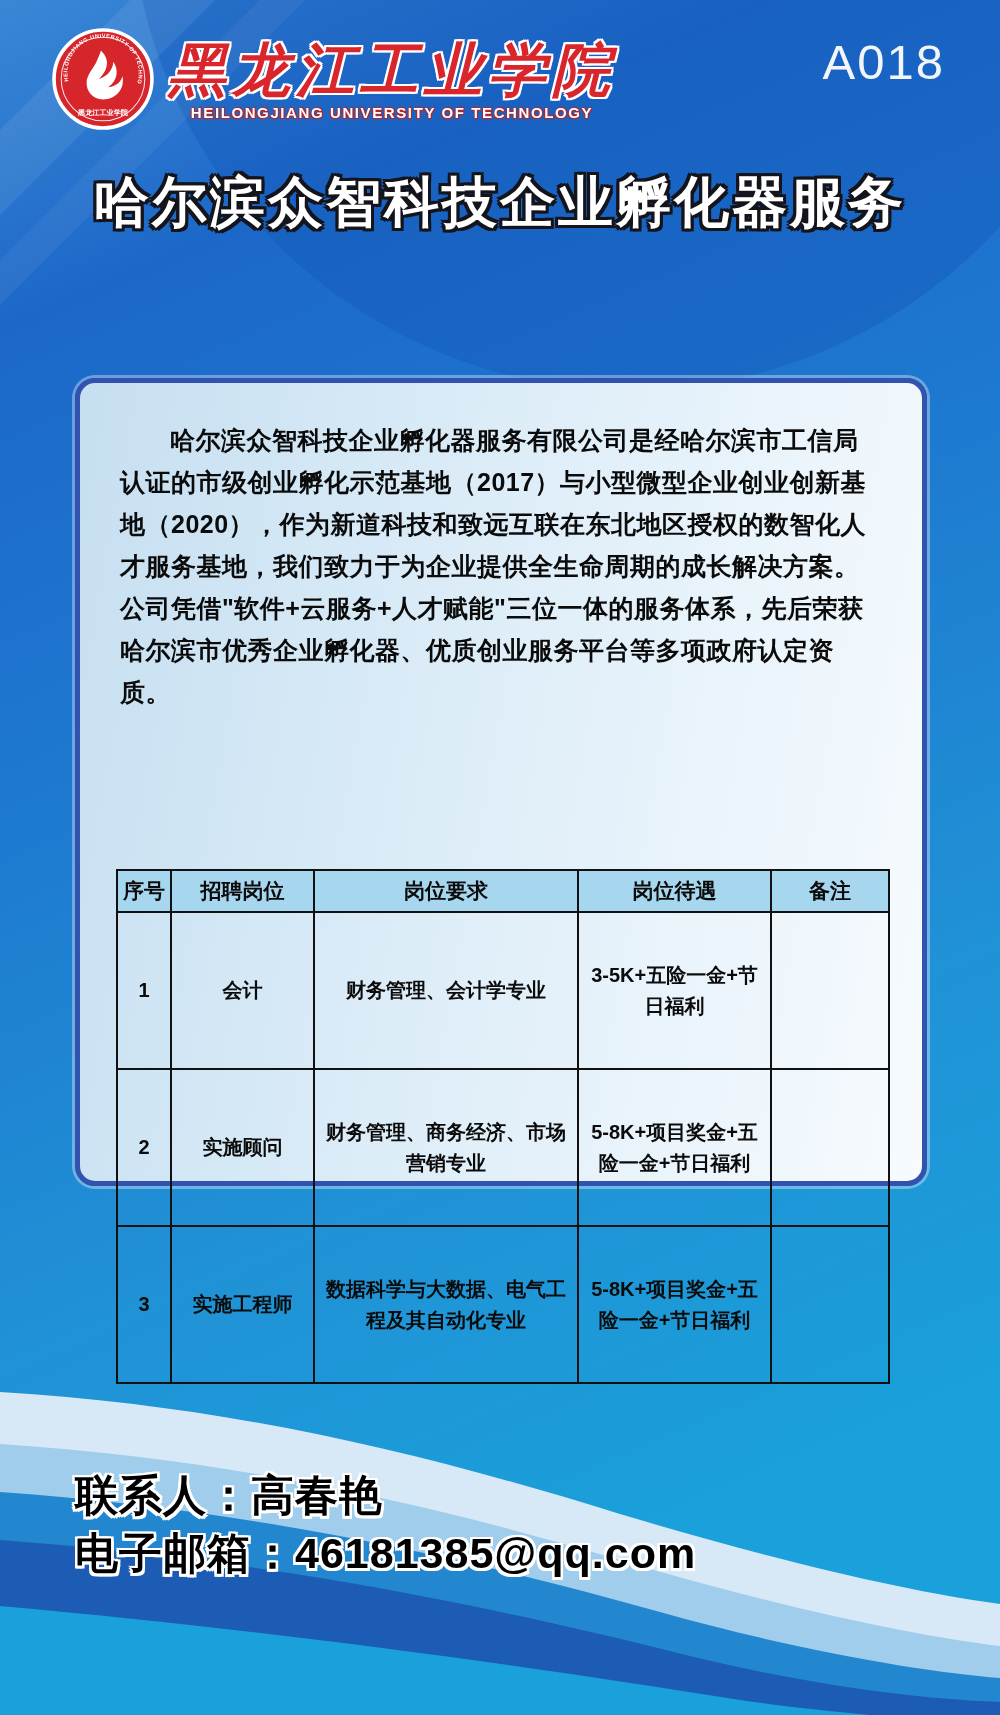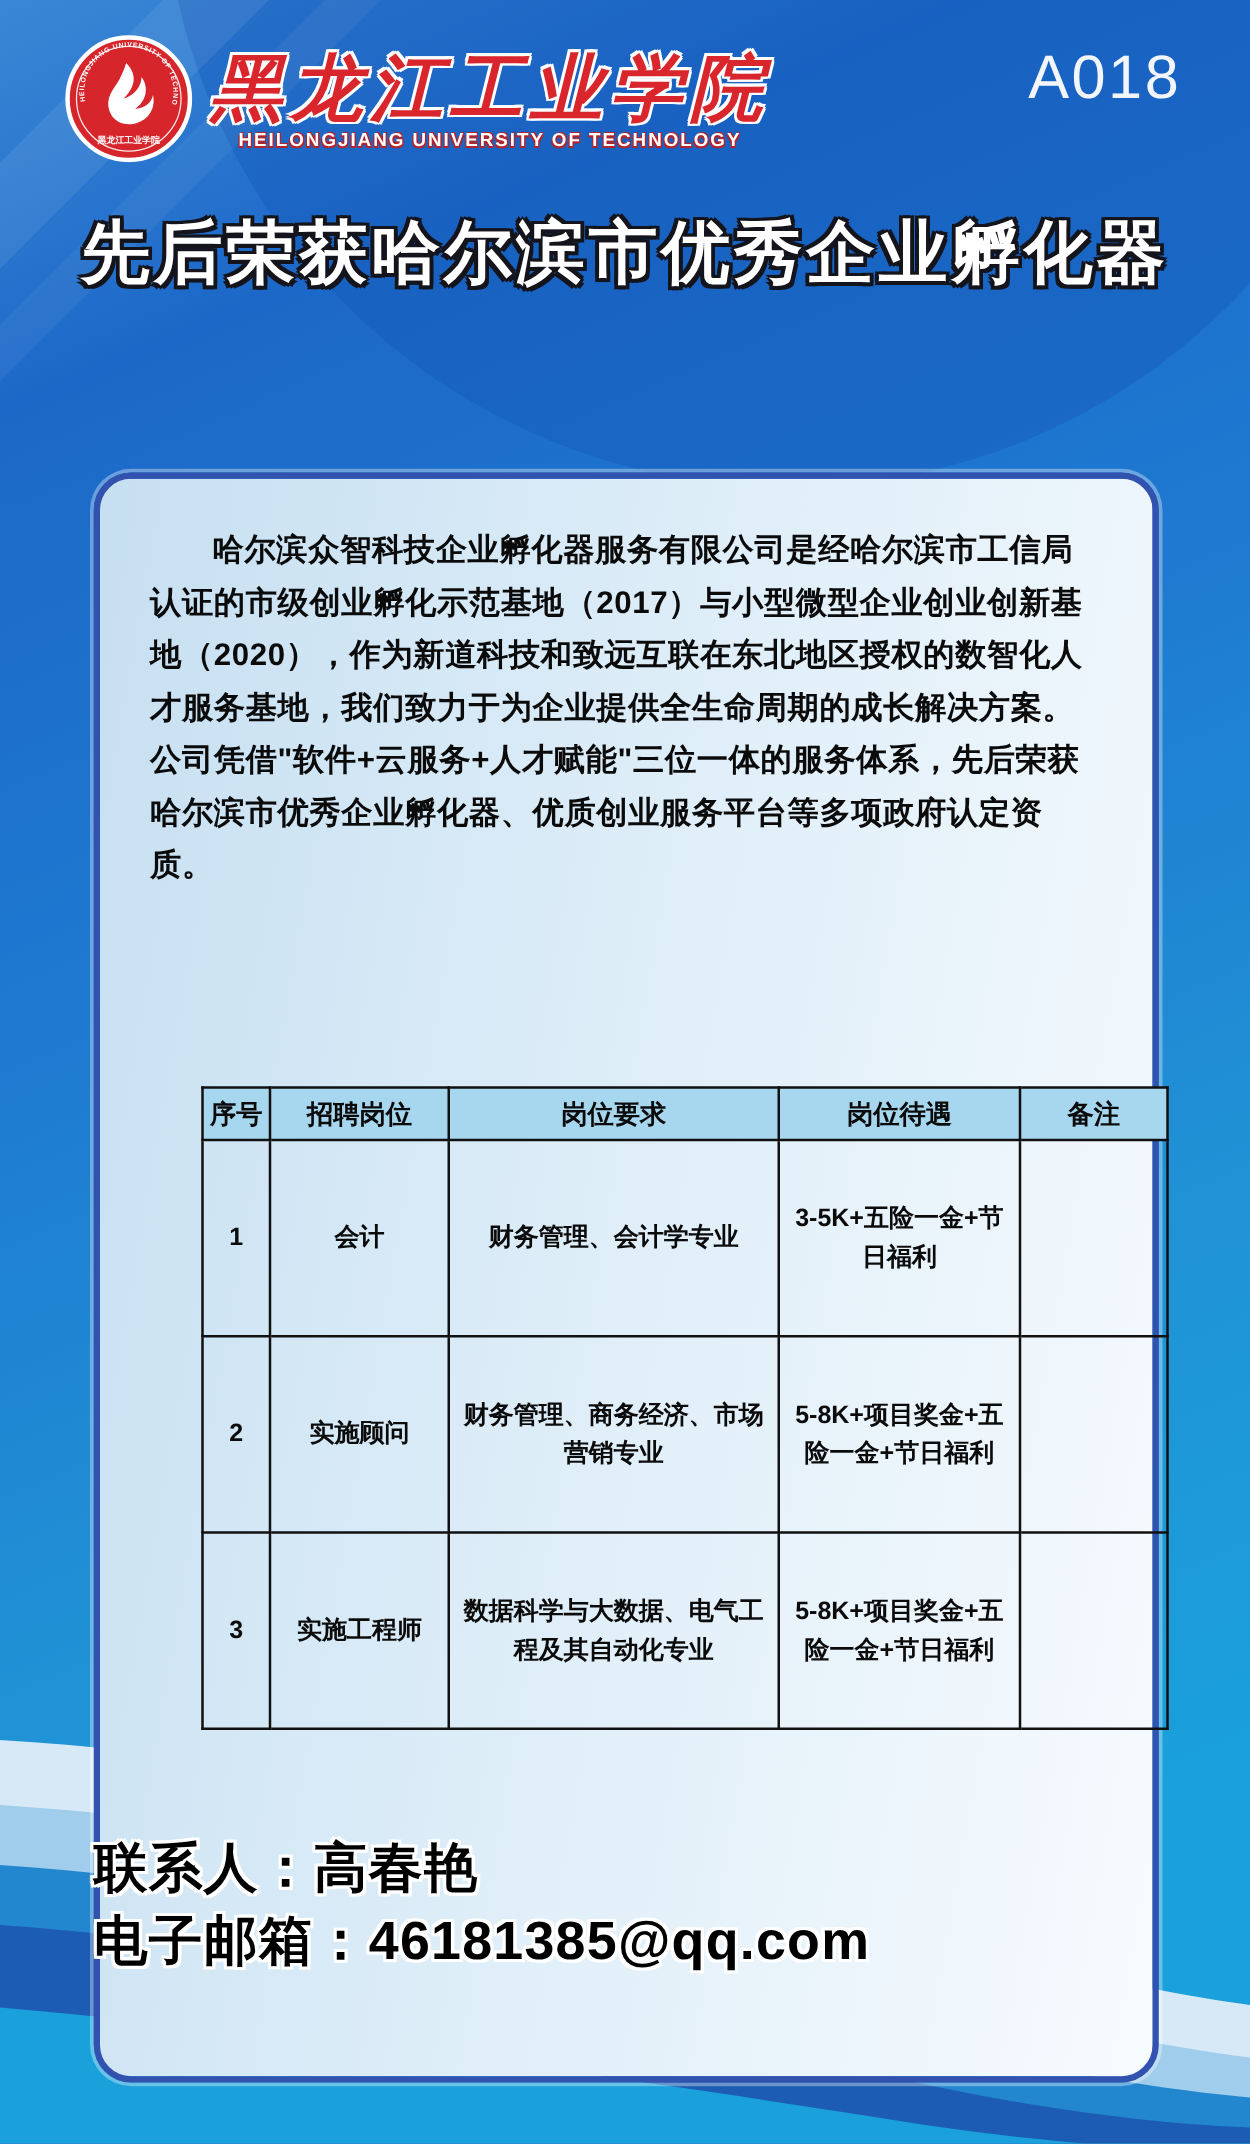--- a/index.html
+++ b/index.html
@@ -28,30 +28,30 @@
   }
   .booth{font-size:49px;line-height:52px;color:#f2f6fb;letter-spacing:2px;margin-top:8px;margin-left:36px;}
 
   
   .title{position:absolute;top:166px;left:0;right:0;text-align:center;z-index:3;
     color:#ffffff;font-weight:bold;font-size:55px;line-height:72px;letter-spacing:3px;
     text-shadow:-3px -3px 0 #14141c,3px -3px 0 #14141c,-3px 3px 0 #14141c,3px 3px 0 #14141c,
                  0 -3px 0 #14141c,0 3px 0 #14141c,-3px 0 0 #14141c,3px 0 0 #14141c;}
 
   
-  .card{position:absolute;left:75px;top:378px;width:852px;height:1288px;z-index:2;
-    box-sizing:border-box;border:5px solid #3152ae;border-radius:30px;
+  .card{position:absolute;left:75px;top:378px;width:852px;height:808px;z-index:2;
+    box-sizing:border-box;border:5px solid #3152ae;border-radius:20px;
     background:linear-gradient(100deg,#c6dff1 0%,#ddedf8 45%,#f7fbfe 100%);
     box-shadow:0 0 0 3px rgba(255,255,255,.35);}
   .intro{margin:36px 40px 0 40px;font-size:25px;line-height:42px;font-weight:bold;
     color:#0b0b0b;text-indent:2em;letter-spacing:.5px;}
 
   
   .jobs{position:absolute;left:36px;top:486px;width:774px;border-collapse:collapse;
-    table-layout:fixed;margin-left:45px;}
+    table-layout:fixed;}
   .jobs th,.jobs td{border:2.5px solid #111;color:#0b0b0b;text-align:center;
     vertical-align:middle;padding:4px 10px;box-sizing:border-box;}
   .jobs thead th{height:42px;background:#a7d7ef;font-size:21px;font-weight:bold;padding:2px 4px;}
   .jobs tbody td{height:157px;font-size:20px;font-weight:bold;line-height:31px;}
 
   
   .contact{position:absolute;left:75px;top:1466px;z-index:3;color:#000;
     font-weight:bold;font-size:43px;line-height:58px;letter-spacing:1px;
     text-shadow:-2.5px -2.5px 0 #fff,2.5px -2.5px 0 #fff,-2.5px 2.5px 0 #fff,2.5px 2.5px 0 #fff,
                  0 -2.5px 0 #fff,0 2.5px 0 #fff,-2.5px 0 0 #fff,2.5px 0 0 #fff;}
@@ -100,21 +100,21 @@
       </svg>
       <div class="logo-text">
         <div class="logo-cn">黑龙江工业学院</div>
         <div class="logo-en">HEILONGJIANG UNIVERSITY OF TECHNOLOGY</div>
       </div>
     </div>
     <div class="booth">A018</div>
   </div>
 
   <div class="title">
-    <div>先后荣获哈尔滨市优秀企业孵化器</div>
+    <div>哈尔滨众智科技企业孵化器服务</div>
   </div>
 
   <section class="card">
     <p class="intro">哈尔滨众智科技企业孵化器服务有限公司是经哈尔滨市工信局认证的市级创业孵化示范基地（2017）与小型微型企业创业创新基地（2020），作为新道科技和致远互联在东北地区授权的数智化人才服务基地，我们致力于为企业提供全生命周期的成长解决方案。公司凭借"软件+云服务+人才赋能"三位一体的服务体系，先后荣获哈尔滨市优秀企业孵化器、优质创业服务平台等多项政府认定资质。</p>
 
     <table class="jobs">
       <colgroup>
         <col style="width:54px">
           <col style="width:143px">
           <col style="width:264px">

